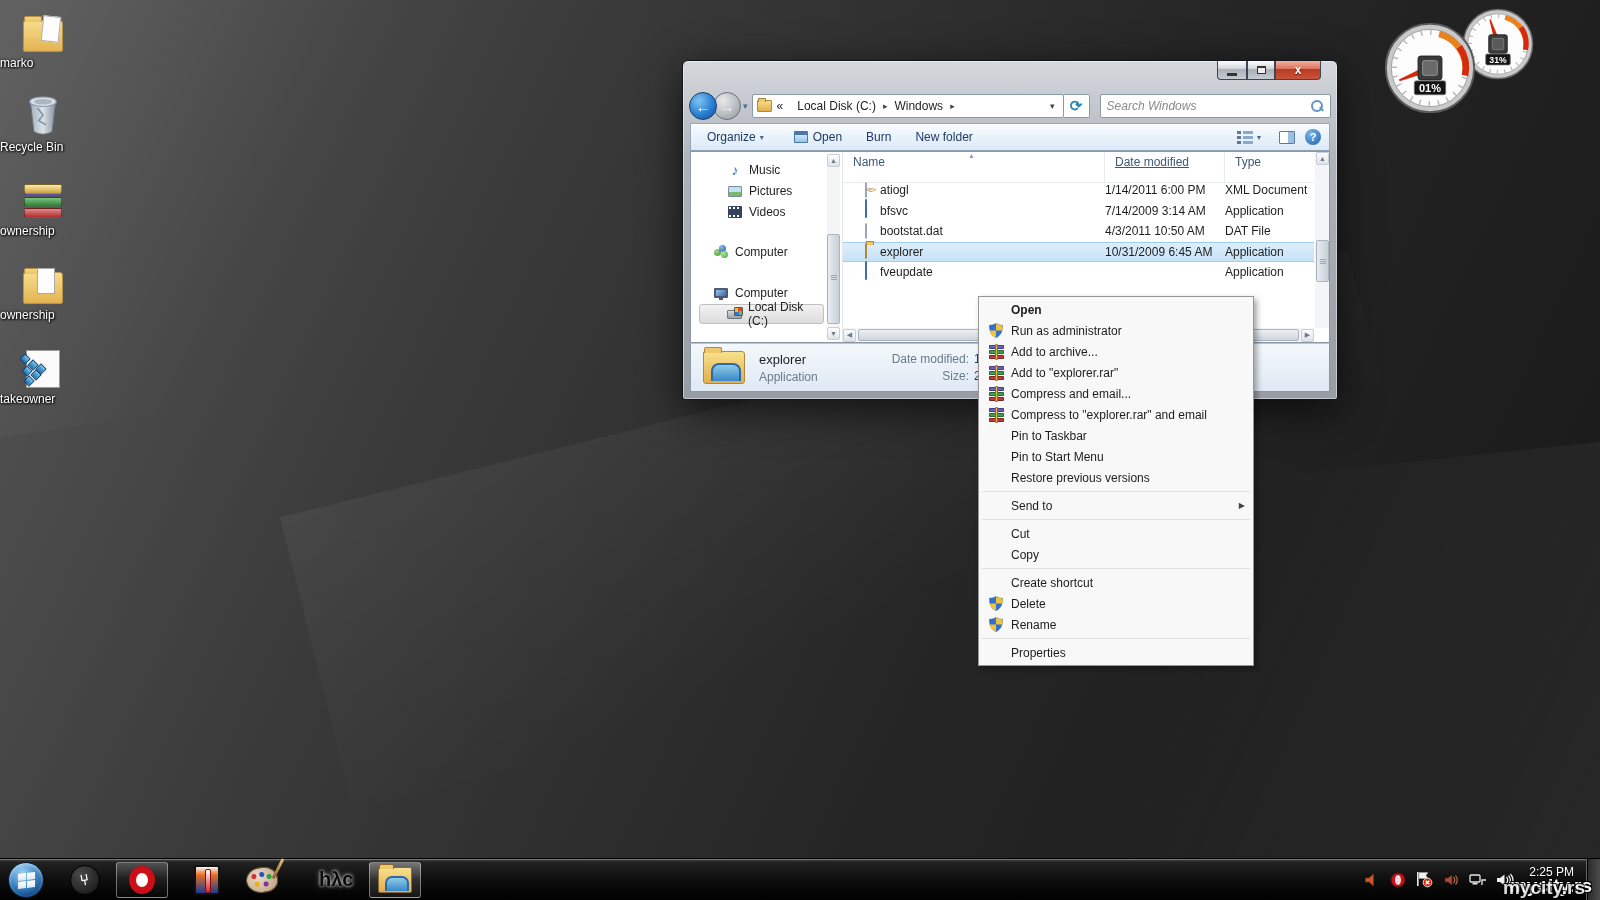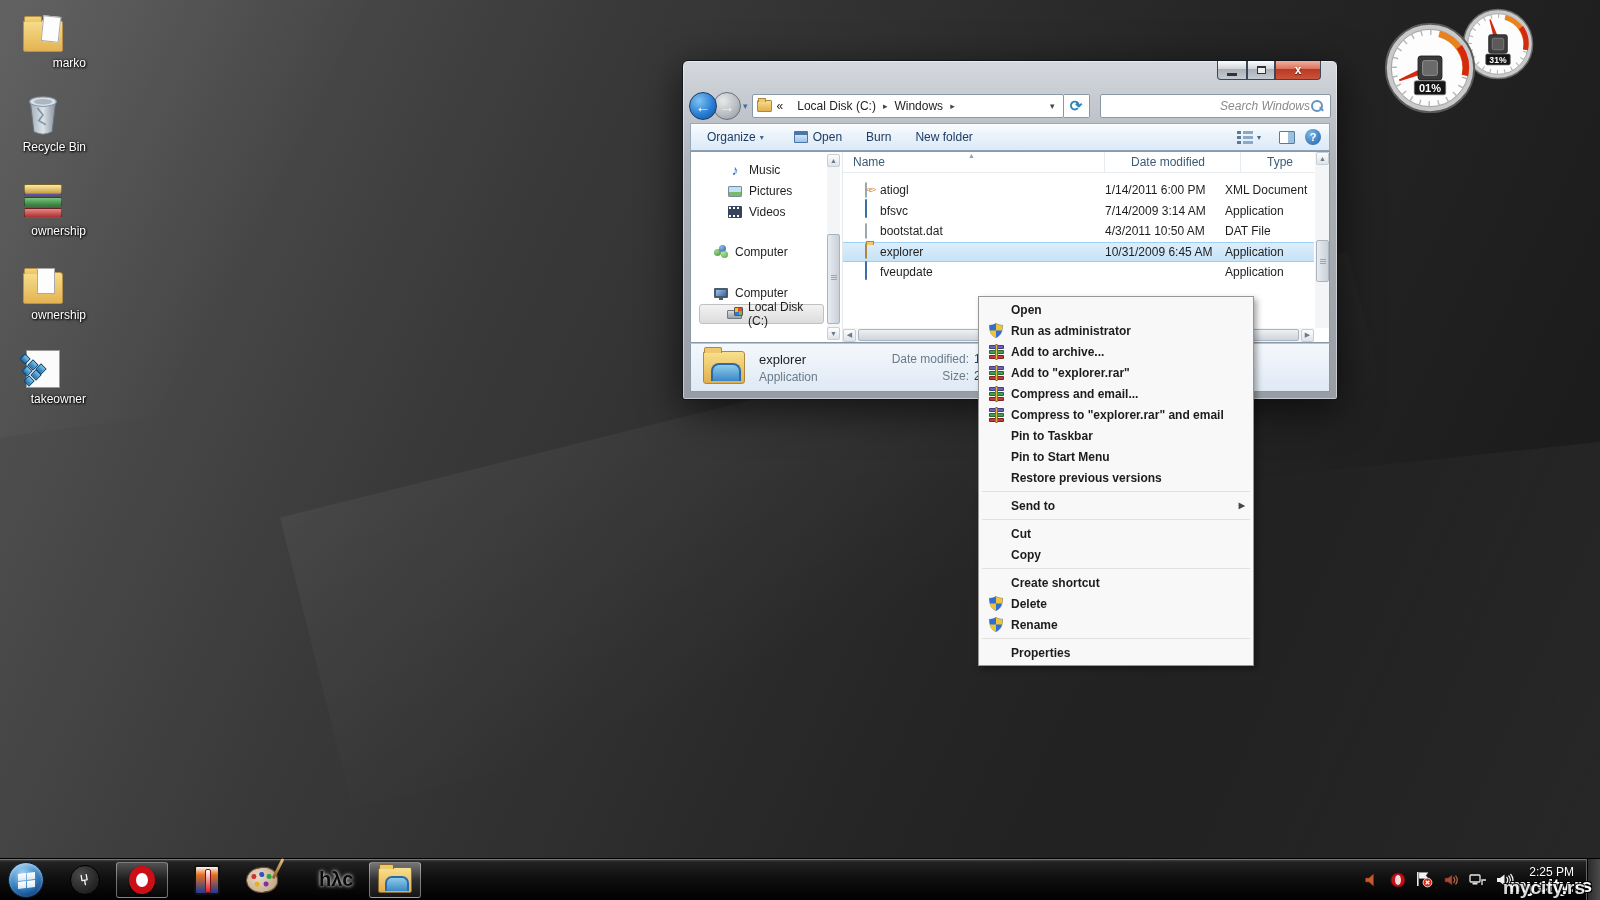--- a/index.html
+++ b/index.html
@@ -4,21 +4,21 @@
 <style>
   * { margin:0; padding:0; box-sizing:border-box; }
   html,body { width:1600px; height:900px; overflow:hidden; font-family:"Liberation Sans", sans-serif; }
   #desktop { position:absolute; inset:0; background:linear-gradient(115deg,#585858 0%,#3a3a3a 30%,#262626 60%,#181818 100%); }
   .streak { position:absolute; pointer-events:none; }
   .s1 { left:-200px; top:-100px; width:900px; height:500px; background:linear-gradient(125deg,rgba(255,255,255,.10),rgba(255,255,255,0) 55%); transform:rotate(-8deg); }
   .s2 { right:-100px; bottom:0px; width:900px; height:420px; background:linear-gradient(300deg,rgba(255,255,255,.08),rgba(255,255,255,0) 60%); transform:rotate(-6deg); }
   .s3 { left:300px; top:380px; width:1100px; height:300px; background:linear-gradient(170deg,rgba(255,255,255,.05),rgba(255,255,255,0) 70%); transform:rotate(-14deg); }
 
   
-  .dicon { position:absolute; width:86px; text-align:right; cursor:default; }
+  .dicon { position:absolute; width:86px; text-align:left; cursor:default; }
   .dicon .art { height:44px; display:flex; align-items:flex-end; justify-content:center; }
   .dicon .lbl { margin-top:4px; font-size:12px; color:#fff; text-shadow:1px 1px 2px #000, 0 0 3px #000; }
   .folder-shape { position:relative; width:40px; height:32px; background:linear-gradient(#f7dd8a,#e3b352); border:1px solid #b9924a; border-radius:2px 3px 2px 2px; }
   .folder-shape::before { content:""; position:absolute; top:-5px; left:0; width:16px; height:5px; background:linear-gradient(#f3d57e,#e8c465); border:1px solid #b9924a; border-bottom:none; border-radius:2px 2px 0 0; }
   .folder-paper { position:absolute; right:3px; top:-4px; width:18px; height:26px; background:#fdfdfd; border:1px solid #aaa; transform:rotate(6deg); }
   .rar-books { position:relative; width:38px; height:34px; }
   .rar-books div { position:absolute; left:0; width:38px; height:10px; border-radius:2px; border:1px solid rgba(0,0,0,.4); }
   .rar-b1 { top:0; background:linear-gradient(#9a8bd8,#5d4ea8); }
   .rar-b2 { top:11px; background:linear-gradient(#7cc47f,#2e7d37); }
   .rar-b3 { top:22px; background:linear-gradient(#e08a8a,#b03030); }
@@ -46,21 +46,21 @@
   .backbtn { background:radial-gradient(circle at 35% 30%,#7fc3f2,#2a7fd4 55%,#0d4e9b); border:1px solid #1c3d66; z-index:2; }
   .fwdbtn { background:radial-gradient(circle at 35% 30%,#e8e8e8,#b9bec4 55%,#8f949b); border:1px solid #6b7078; color:#f2f2f2; margin-left:-4px; }
   .chev-drop { font-size:9px; color:#3a6ea8; margin:0 4px 0 2px; }
   .breadcrumb { flex:0 0 312px; height:24px; background:#fff; border:1px solid #8a99a8; border-radius:2px; display:flex; align-items:center; font-size:12px; color:#1e1e1e; padding:0 4px; }
   .bc-folder { width:15px; height:12px; background:linear-gradient(#f7dd8a,#e0af4e); border:1px solid #ad883e; border-radius:1px; margin-right:5px; position:relative; }
   .bc-folder::before { content:""; position:absolute; top:-3px; left:0; width:6px; height:3px; background:#eec86a; border:1px solid #ad883e; border-bottom:none; }
   .bc-sep { margin:0 7px; font-size:9px; color:#444; }
   .bc-drop { margin-left:auto; font-size:9px; color:#444; padding:0 4px; }
   .refreshbtn { width:26px; height:24px; background:#fff; border:1px solid #8a99a8; border-left:none; border-radius:0 2px 2px 0; display:flex; align-items:center; justify-content:center; color:#2c88b8; font-size:15px; font-weight:bold; }
   .searchbox { margin-left:10px; flex:1; height:24px; background:#fff; border:1px solid #8a99a8; border-radius:2px; display:flex; align-items:center; padding:0 6px; }
-  .searchbox input { flex:1; border:none; outline:none; font-size:12px; font-family:"Liberation Sans",sans-serif; color:#333; background:transparent;text-align:right; }
+  .searchbox input { flex:1; border:none; outline:none; font-size:12px; font-family:"Liberation Sans",sans-serif; color:#333; background:transparent; }
   .searchbox input::placeholder { font-style:italic; color:#8a8a8a; }
   .mag { width:14px; height:14px; position:relative; opacity:.8; }
   .mag::before { content:""; position:absolute; left:1px; top:1px; width:8px; height:8px; border:2px solid #3a79b8; border-radius:50%; }
   .mag::after { content:""; position:absolute; left:9px; top:9px; width:5px; height:2px; background:#3a79b8; transform:rotate(45deg); }
 
   .toolbar { position:absolute; top:62px; left:7px; right:7px; height:28px; background:linear-gradient(#fbfdfe,#eaf3fb 45%,#dce9f7); border:1px solid #96a8bc; border-bottom:1px solid #8ea0b4; display:flex; align-items:center; font-size:12px; color:#1e3c64; padding:0 8px; }
   .tbitem { display:flex; align-items:center; padding:4px 8px; border-radius:2px; }
   .tb-drop { font-size:8px; margin-left:4px; color:#4a688c; }
   .tb-appicon { width:14px; height:12px; border:1px solid #4a76a8; background:linear-gradient(#cfe4f7,#9cc4e8); border-top:4px solid #4a76a8; margin-right:5px; border-radius:1px; }
   .tb-right { margin-left:auto; display:flex; align-items:center; }
@@ -93,24 +93,24 @@
   .monitor { width:14px; height:10px; border:2px solid #4a5a70; border-radius:1px; background:linear-gradient(135deg,#9cc4e8,#3a66a0); position:relative; }
   .monitor::after { content:""; position:absolute; left:3px; bottom:-4px; width:4px; height:3px; background:#4a5a70; }
   .hdd { width:15px; height:9px; background:linear-gradient(#d8dce0,#9aa2ac); border:1px solid #707880; border-radius:1px; position:relative; }
   .hdd::after { content:""; position:absolute; right:-2px; top:-4px; width:7px; height:7px; background:conic-gradient(#e04a2a 0 25%, #7ab83a 0 50%, #2a7ae0 0 75%, #e8c42a 0); border-radius:1px; border:1px solid #555; }
   .vscroll-nav { position:absolute; right:2px; top:2px; bottom:2px; width:13px; background:#f4f5f7; border-radius:2px; }
   .scr-arrow { position:absolute; left:0; width:13px; height:13px; font-size:7px; color:#6a7a8a; display:flex; align-items:center; justify-content:center; background:linear-gradient(#fdfdfd,#dfe3e8); border:1px solid #c8ced6; border-radius:2px; }
   .vthumb { position:absolute; left:0; width:13px; background:linear-gradient(90deg,#e8ecf0,#c8d0d8); border:1px solid #aab4c0; border-radius:2px; }
   .vthumb::after { content:""; position:absolute; left:3px; top:45%; width:6px; height:1px; box-shadow:0 2px 0 #9aa6b2, 0 4px 0 #9aa6b2, 0 0 0 #9aa6b2; background:#9aa6b2; }
 
   .filelist { position:relative; flex:1; font-size:12px; color:#1e1e1e; }
-  .fheader { position:absolute; top:0; left:0; right:15px; height:21px; border-bottom:1px solid #e8ecf0; color:#3c5a78; display:flex;gap:16px; }
+  .fheader { position:absolute; top:0; left:0; right:15px; height:31px; border-bottom:1px solid #e8ecf0; color:#3c5a78; display:flex; }
   .fh-col { padding:3px 0 0 10px; border-right:1px solid #e8ecf0; position:relative; }
   .fh-name { width:262px; }
-  .fh-date { width:120px; }
+  .fh-date { width:120px;text-decoration:underline; }
   .fh-type { flex:1; border-right:none; }
   .sortmark { position:absolute; left:125px; top:0px; font-size:7px; color:#8aa2ba; }
   .rows { position:absolute; top:28px; left:0; right:15px; }
   .frow { height:20.5px; display:flex; align-items:center; }
   .frow.sel { background:linear-gradient(#ddeefb,#c6e2f7); border-top:1px solid #9fcef2; border-bottom:1px solid #9fcef2; height:20.5px; }
   .fc-name { width:262px; display:flex; align-items:center; padding-left:10px; }
   .fc-name span { margin-left:6px; }
   .fc-date { width:120px; }
   .fc-type { flex:1; }
   .fico { width:15px; height:15px; position:relative; flex:0 0 15px; }
@@ -134,21 +134,21 @@
   .d-namecol { display:flex; flex-direction:column; gap:3px; width:118px; }
   .d-name { font-size:13px; color:#1e1e1e; }
   .d-type { color:#6a7a8a; }
   .d-metacol { display:flex; flex-direction:column; gap:3px; }
   .d-row { display:flex; }
   .d-lbl { color:#6a7a8a; width:92px; text-align:right; margin-right:5px; }
   .d-val { color:#1e3a5f; }
 
   
   #ctxmenu { position:absolute; left:978px; top:296px; width:276px; background:#f8f8f8; border:1px solid #979797; box-shadow:3px 3px 6px rgba(0,0,0,.35); z-index:50; padding:2px; font-size:12px; color:#1c1c1c; }
-  .mitem { height:21px; display:flex; align-items:center; padding-right:6px;font-weight:bold; }
+  .mitem { height:21px; display:flex; align-items:center; padding-right:6px; }
   .mico { width:30px; flex:0 0 30px; display:flex; align-items:center; justify-content:center; }
   .mitem.bold { font-weight:bold; }
   .msep { height:1px; background:#e0e0e0; margin:3px 1px; }
   .marrow { margin-left:auto; font-size:8px; color:#444; }
   .shield { width:14px; height:15px; }
   .rar16 { position:relative; width:15px; height:14px; }
   .rar16 div { position:absolute; left:0; width:15px; height:4px; border-radius:1px; border:0.5px solid rgba(0,0,0,.35); }
   .rr1 { top:0; background:#6b5fc0; } .rr2 { top:5px; background:#3f9f4e; } .rr3 { top:10px; background:#c03a3a; }
   .rar16 .zip { position:absolute; left:6px; top:-1px; width:3px; height:16px; background:#dfb84a; border:0.5px solid #8a6d20; }
 

